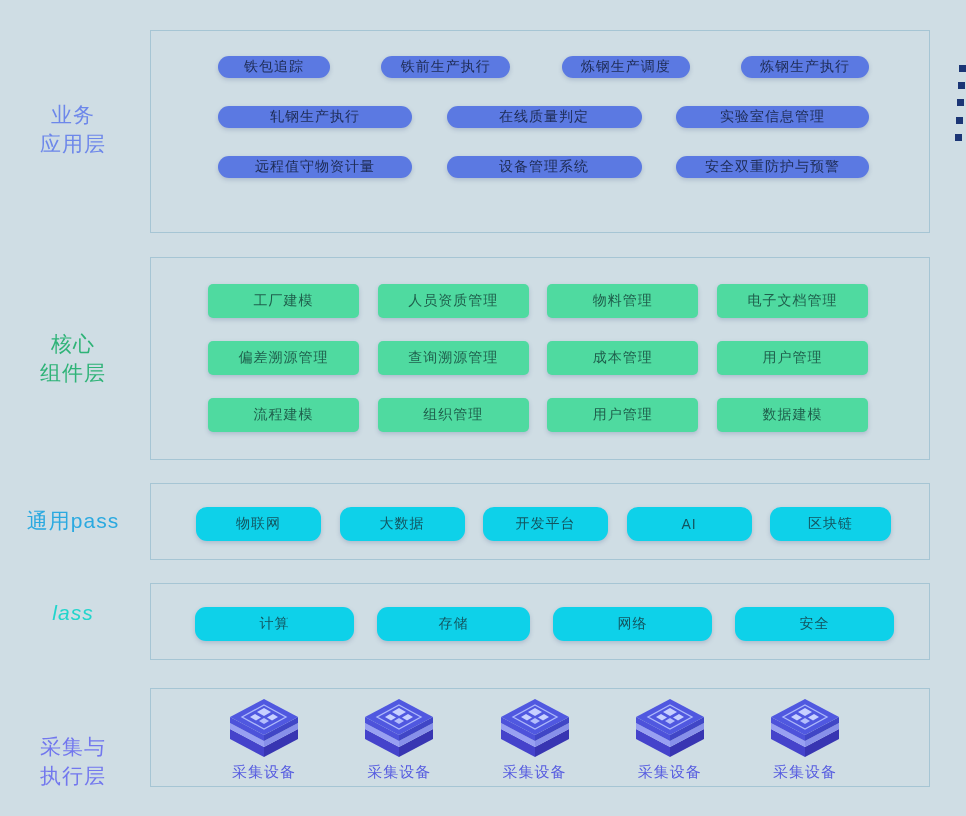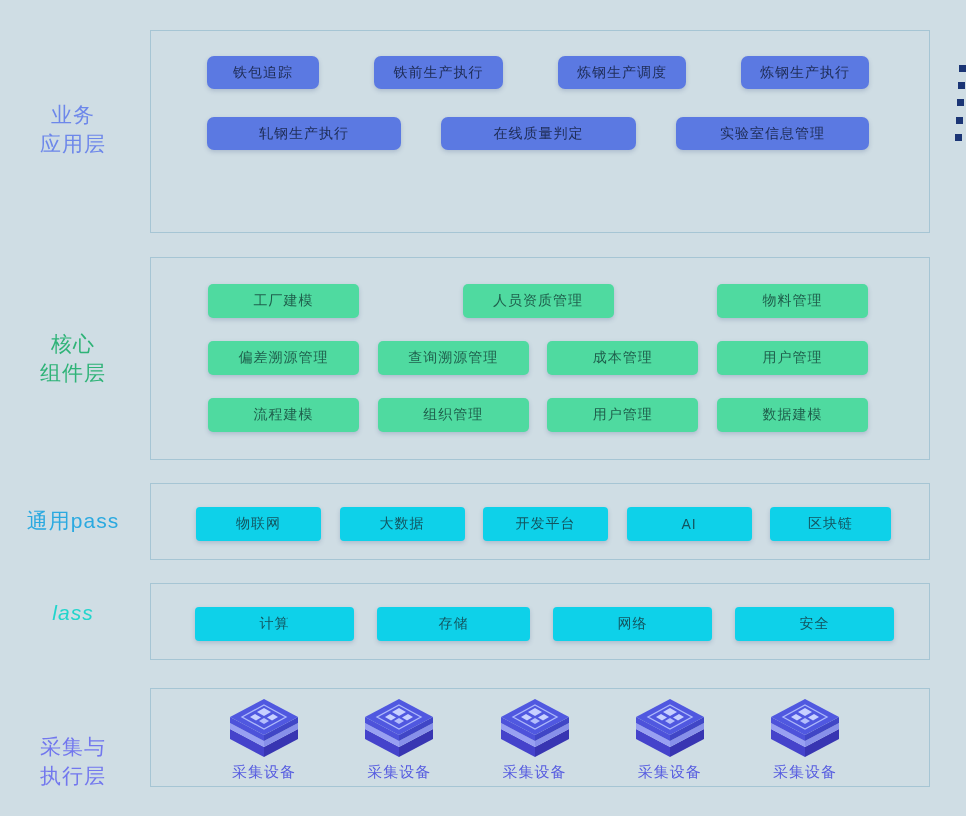--- a/index.html
+++ b/index.html
@@ -53,23 +53,23 @@
   .panel-collect{top:688px;height:99px;padding:8px 74px 14px 63px;}
 
   .row{display:flex;justify-content:space-between;}
 
   .btn{
     display:flex;align-items:center;justify-content:center;
     font-size:14px;letter-spacing:1px;
     box-shadow:0 2px 4px rgba(70,90,140,0.25);
     cursor:default;white-space:nowrap;
   }
-  .btn-blue{background:var(--blue-btn);color:var(--blue-btn-text);height:33px;border-radius:7px;}
+  .btn-blue{background:var(--blue-btn);color:var(--blue-btn-text);height:22px;border-radius:16px;margin-left:11px;}
   .btn-green{background:var(--green-btn);color:var(--green-btn-text);height:34px;border-radius:5px;}
-  .btn-cyan{background:var(--cyan-btn);color:var(--cyan-btn-text);height:34px;border-radius:4px;}
+  .btn-cyan{background:var(--cyan-btn);color:var(--cyan-btn-text);height:34px;border-radius:11px;}
 
   
   .device{width:100px;display:flex;flex-direction:column;align-items:center;}
   .device-label{margin-top:4px;font-size:15px;letter-spacing:1px;color:var(--device-text);}
 
   
   .edge-dot{position:absolute;width:7px;height:7px;background:var(--edge-dot);}
 </style>
 </head>
 <body>
@@ -100,27 +100,33 @@
       <div class="btn btn-blue" style="width:112px">铁包追踪</div>
       <div class="btn btn-blue" style="width:129px">铁前生产执行</div>
       <div class="btn btn-blue" style="width:128px">炼钢生产调度</div>
       <div class="btn btn-blue" style="width:128px">炼钢生产执行</div>
     </div>
     <div class="row">
       <div class="btn btn-blue" style="width:194px">轧钢生产执行</div>
       <div class="btn btn-blue" style="width:195px">在线质量判定</div>
       <div class="btn btn-blue" style="width:193px">实验室信息管理</div>
     </div>
+    <div class="row">
+      <div class="btn btn-blue" style="width:194px">远程值守物资计量</div>
+      <div class="btn btn-blue" style="width:195px">设备管理系统</div>
+      <div class="btn btn-blue" style="width:193px">安全双重防护与预警</div>
+    </div>
   </div>
 
   <div class="panel panel-core">
     <div class="row">
       <div class="btn btn-green" style="width:151px">工厂建模</div>
       <div class="btn btn-green" style="width:151px">人员资质管理</div>
       <div class="btn btn-green" style="width:151px">物料管理</div>
+      <div class="btn btn-green" style="width:151px">电子文档管理</div>
     </div>
     <div class="row">
       <div class="btn btn-green" style="width:151px">偏差溯源管理</div>
       <div class="btn btn-green" style="width:151px">查询溯源管理</div>
       <div class="btn btn-green" style="width:151px">成本管理</div>
       <div class="btn btn-green" style="width:151px">用户管理</div>
     </div>
     <div class="row">
       <div class="btn btn-green" style="width:151px">流程建模</div>
       <div class="btn btn-green" style="width:151px">组织管理</div>

